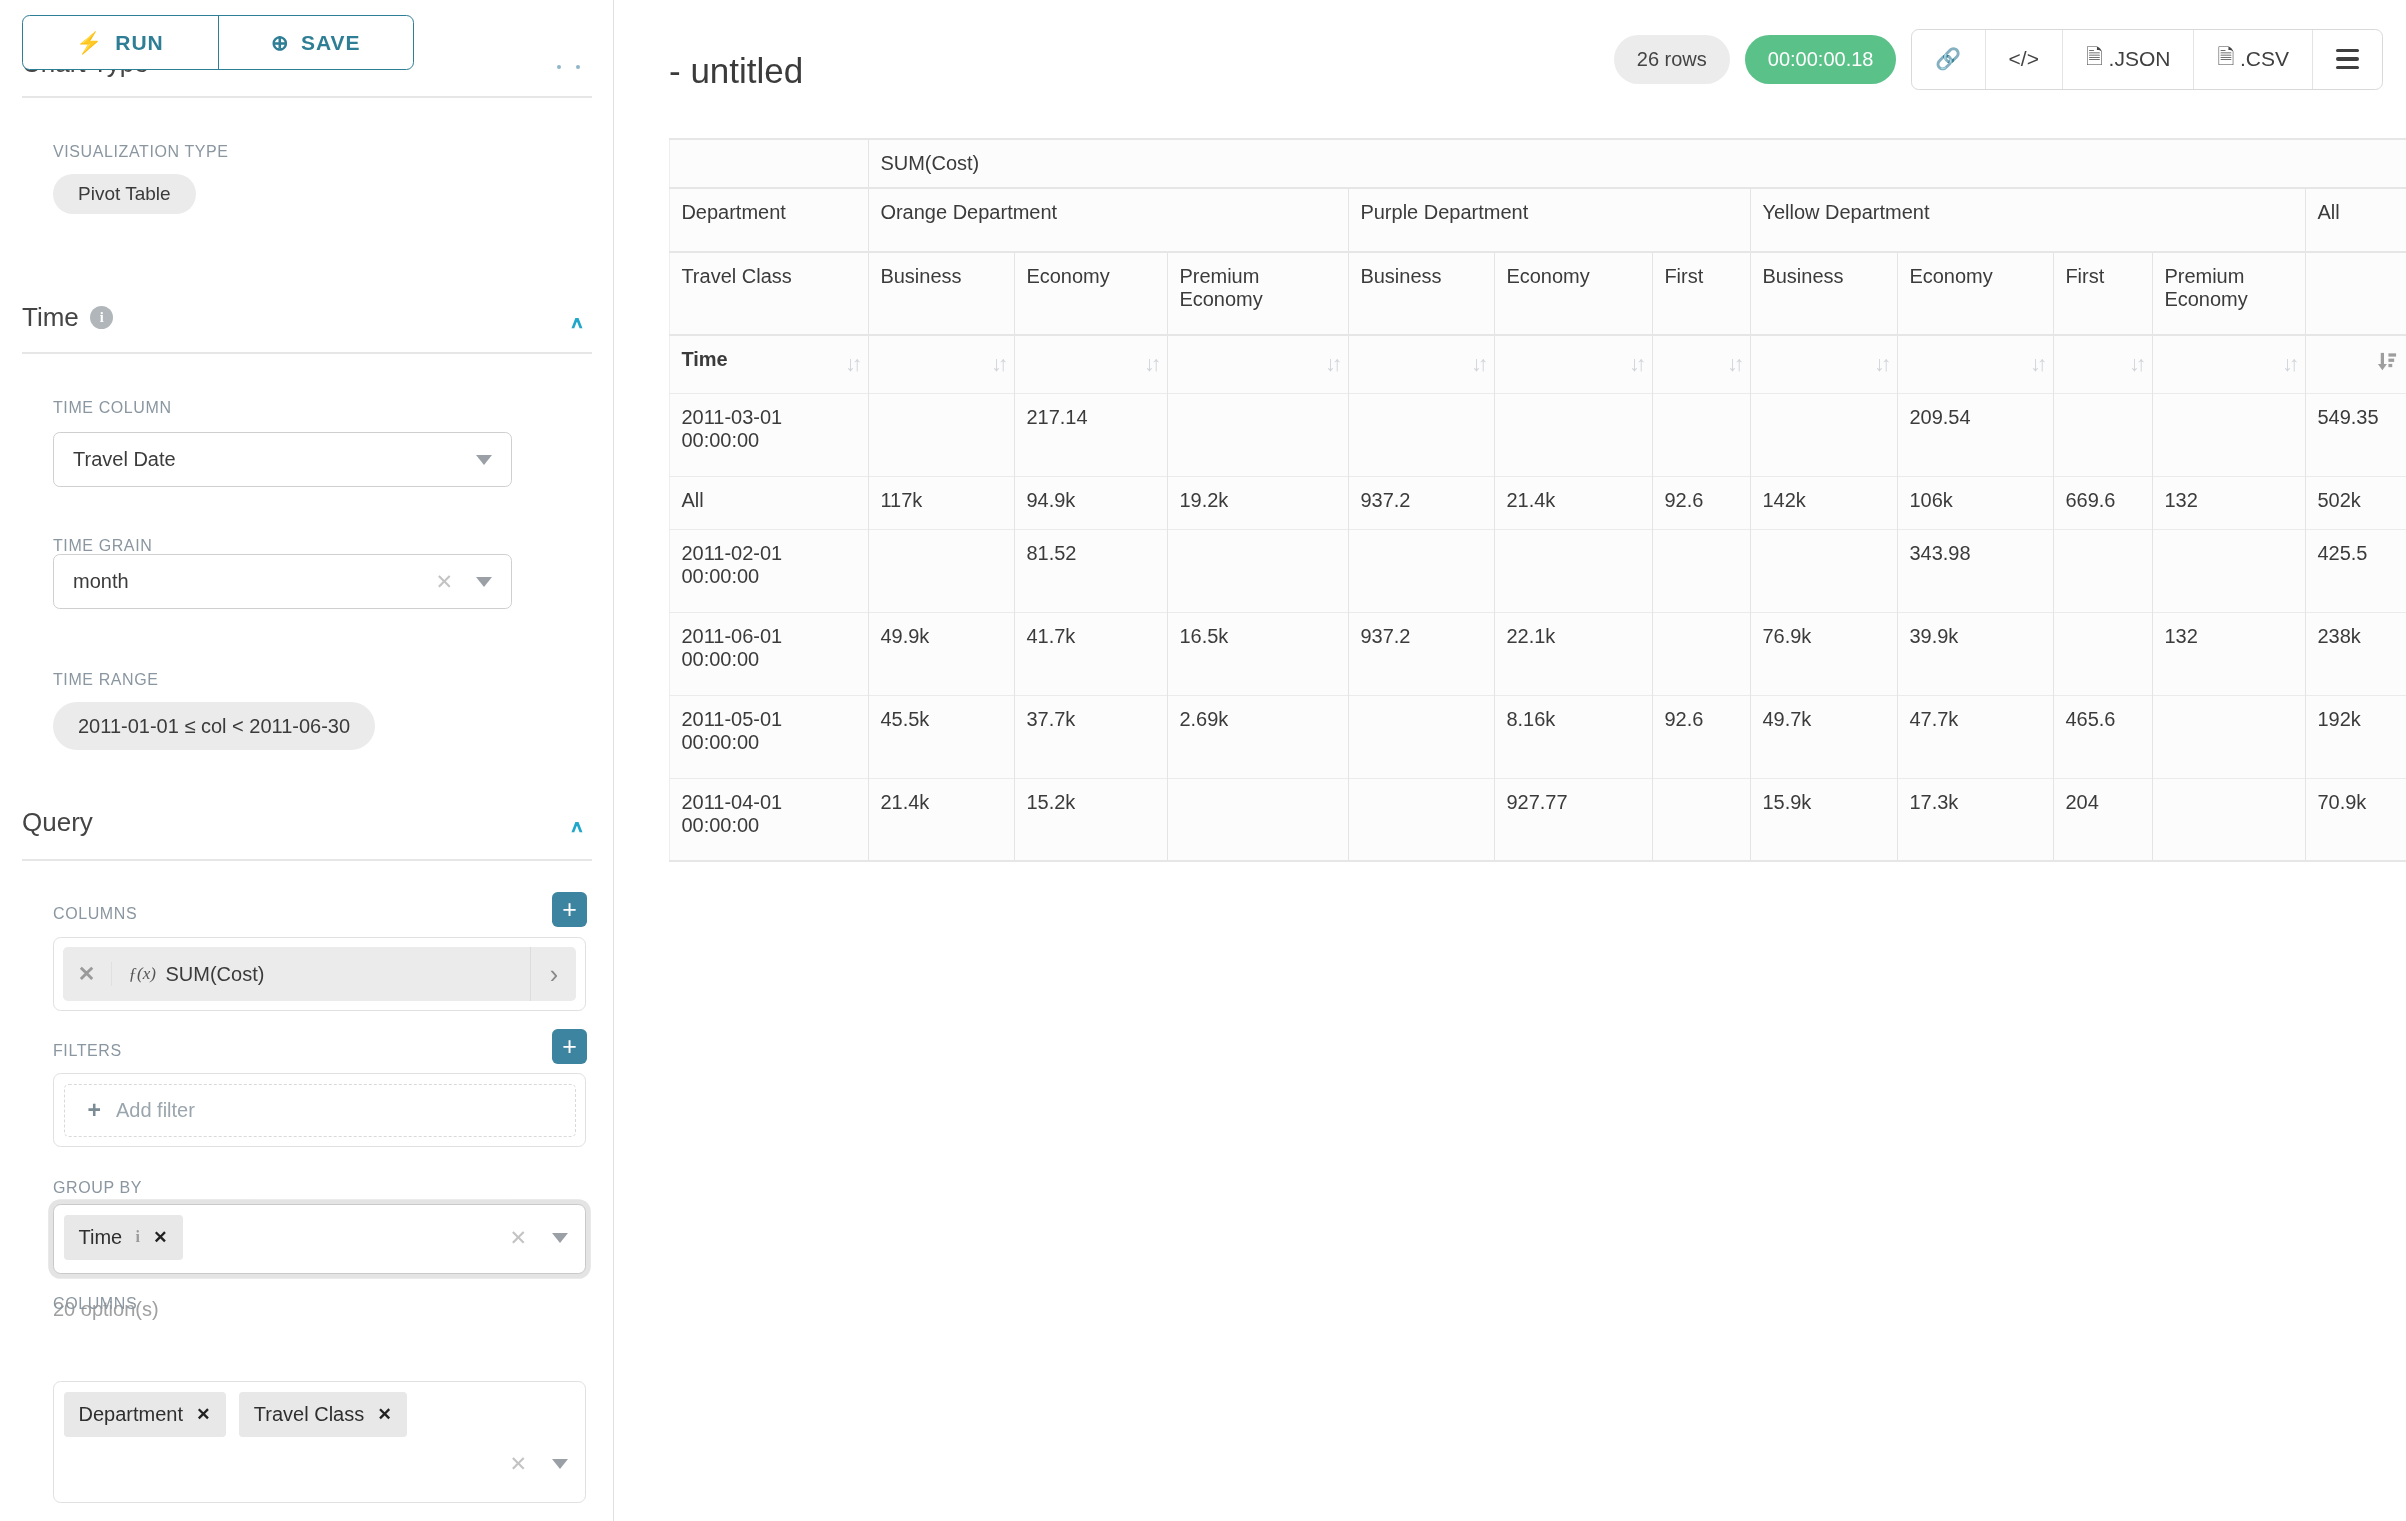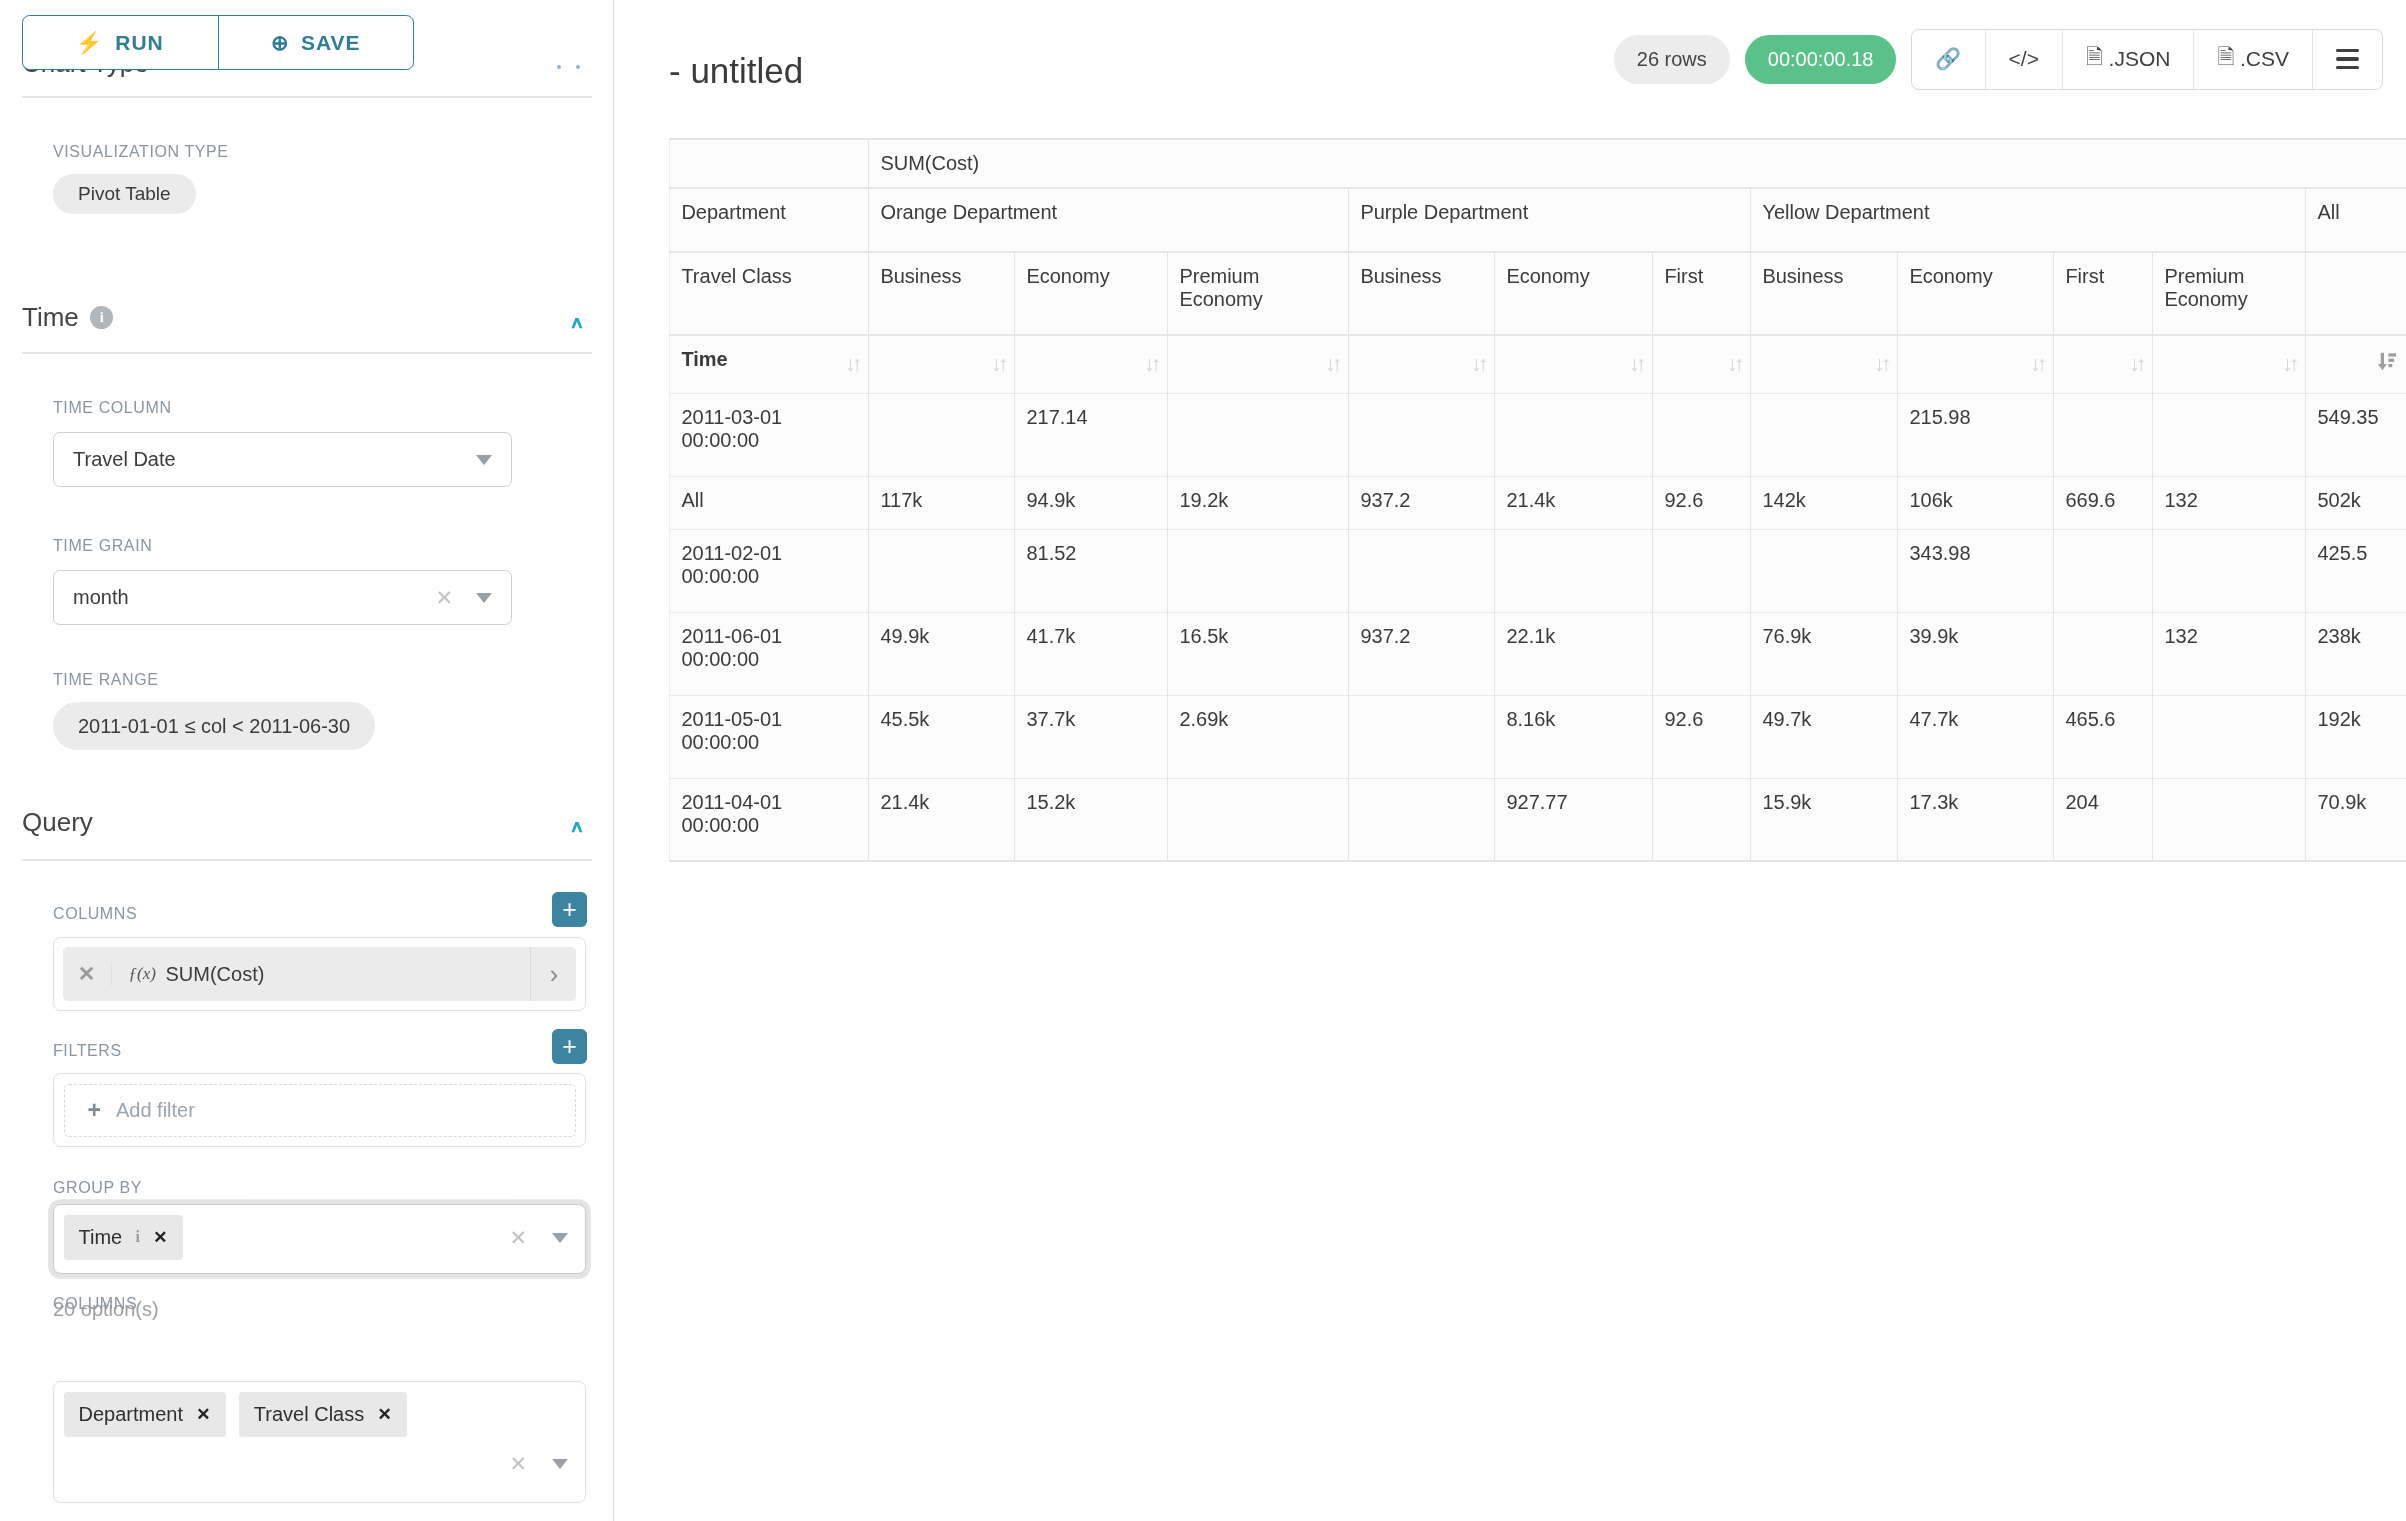--- a/index.html
+++ b/index.html
@@ -134,21 +134,21 @@
   <div class="divider" style="top:352px"></div>
 
   <div class="flabel" style="top:399px">TIME COLUMN</div>
   <div class="select" style="top:432px">
     <span>Travel Date</span>
     <span class="spacer"></span>
     <span class="caret"></span>
   </div>
 
   <div class="flabel" style="top:537px">TIME GRAIN</div>
-  <div class="select" style="top:570px">
+  <div class="select" style="top:554px">
     <span>month</span>
     <span class="spacer"></span>
     <span class="sel-x">✕</span>
     <span class="caret"></span>
   </div>
 
   <div class="flabel" style="top:671px">TIME RANGE</div>
   <div class="pill" style="left:53px; top:702px; height:48px; font-size:20px">2011-01-01 ≤ col &lt; 2011-06-30</div>
 
   <div class="sec-title" style="top:807px">
@@ -331,21 +331,21 @@
         </tr>
         <tr class="rt" style="height:83px">
           <td class="rowlabel">2011-03-01 00:00:00</td>
           <td></td>
           <td>217.14</td>
           <td></td>
           <td></td>
           <td></td>
           <td></td>
           <td></td>
-          <td>215.98</td>
+          <td>209.54</td>
           <td></td>
           <td></td>
           <td>549.35</td>
         </tr>
         <tr class="rt" style="height:53px">
           <td class="rowlabel">All</td>
           <td>117k</td>
           <td>94.9k</td>
           <td>19.2k</td>
           <td>937.2</td>

